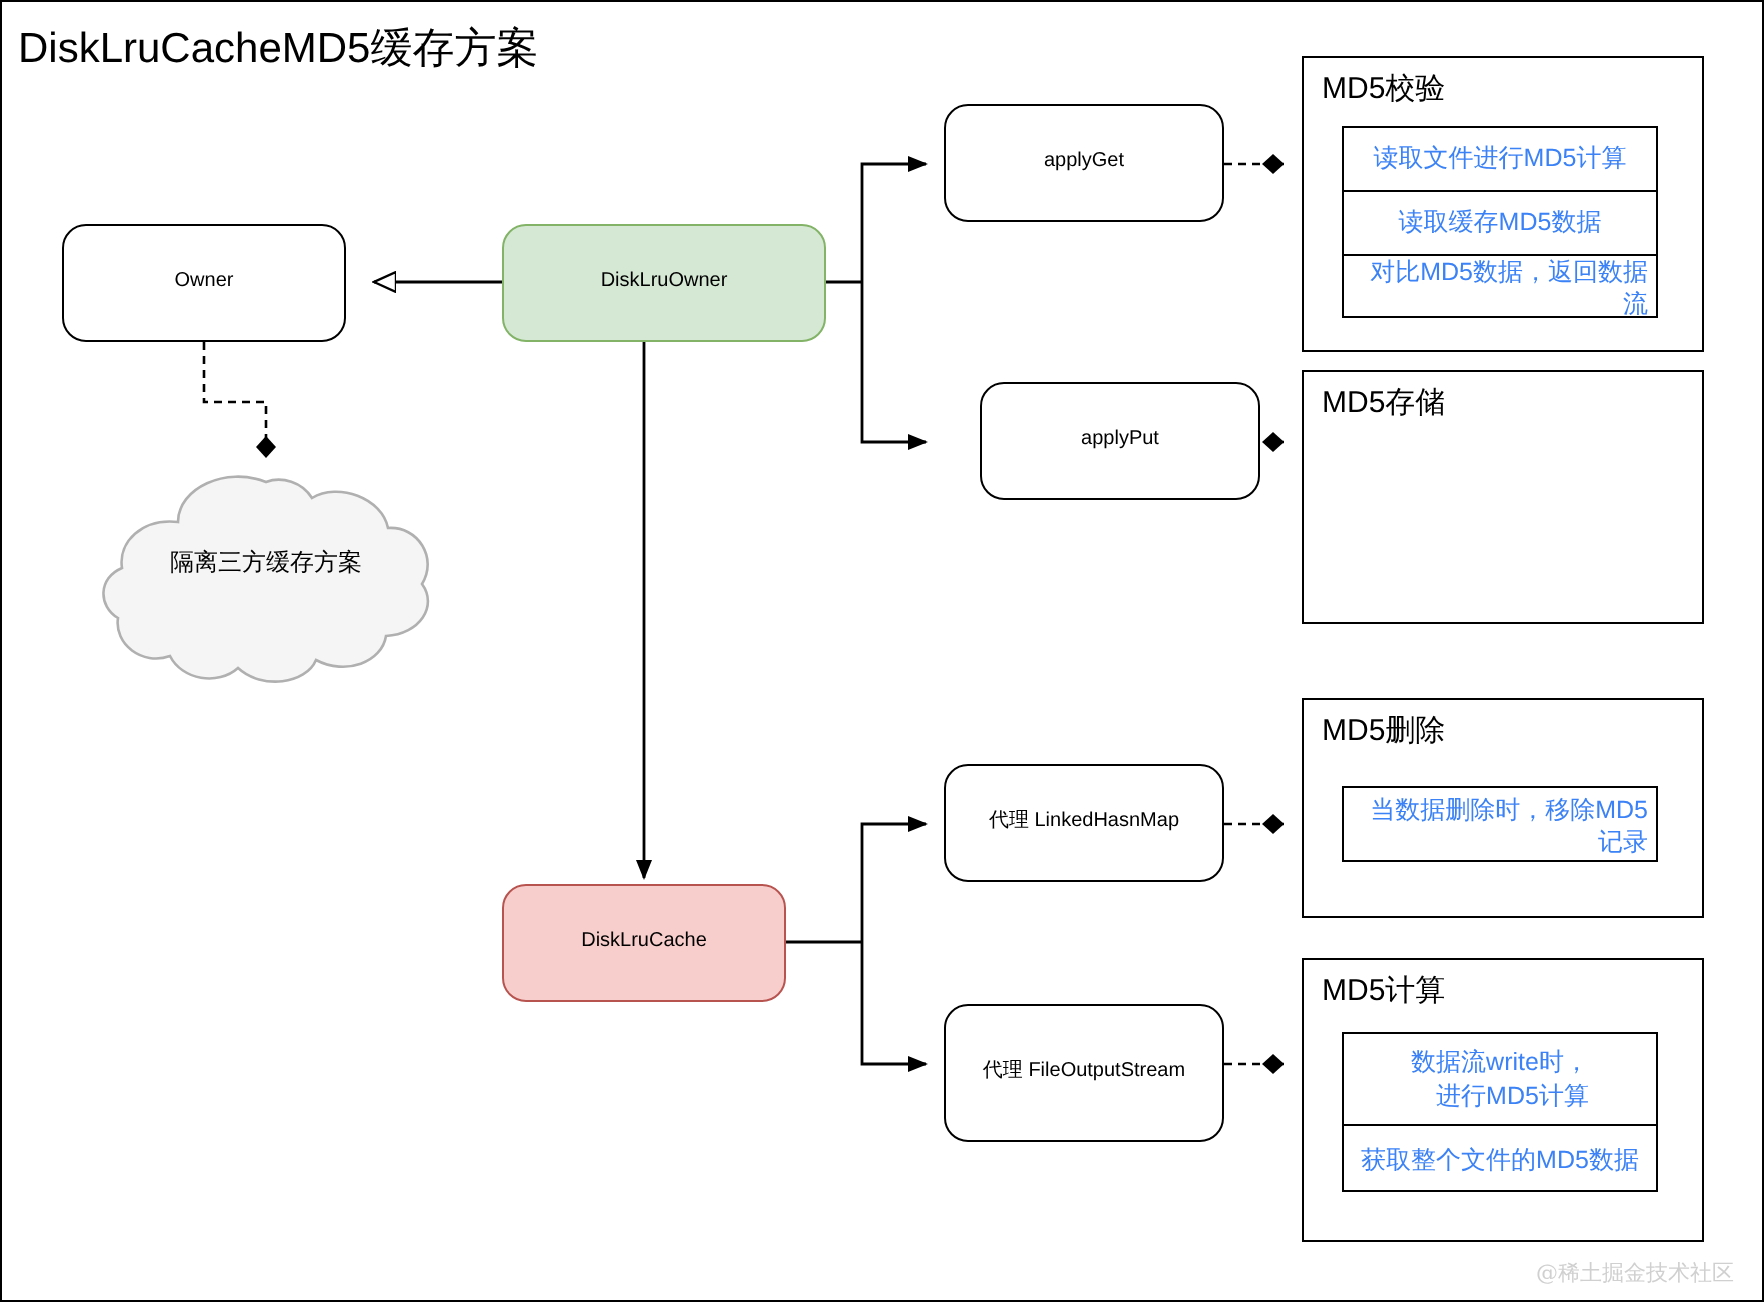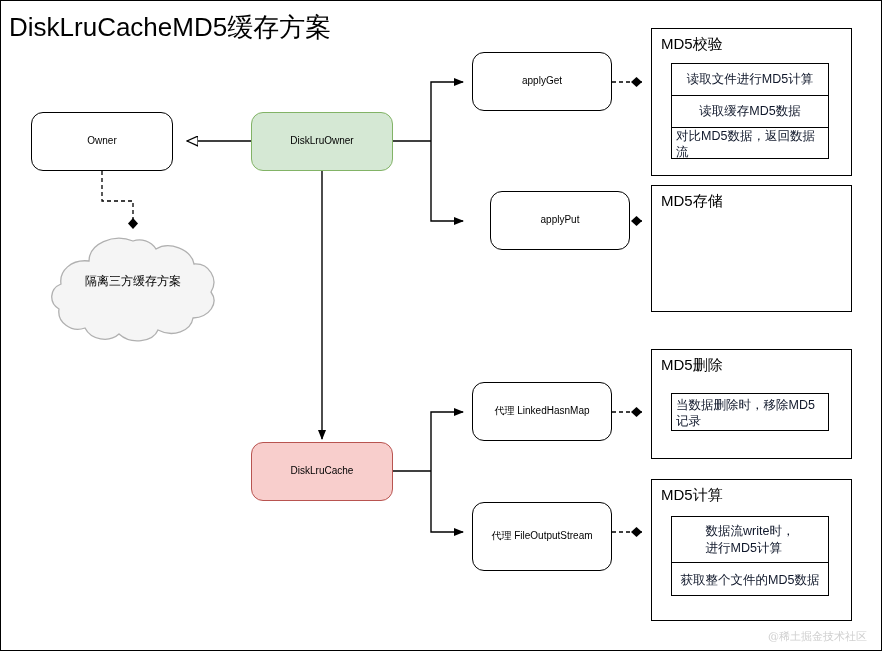--- a/index.html
+++ b/index.html
@@ -25,21 +25,21 @@
     left: 0;
     top: 0;
     width: 882px;
     height: 651px;
     pointer-events: none;
   }
   .diagram-title {
     position: absolute;
     left: 8px;
     top: 9px;
-    font-size: 26px;
+    font-size: 21px;
     color: #000000;
     letter-spacing: 0px;
     white-space: nowrap;
   }
   .node {
     position: absolute;
     box-sizing: border-box;
     border: 1.4px solid #000000;
     border-radius: 12px;
     background: #ffffff;
@@ -78,23 +78,23 @@
     box-sizing: border-box;
     border: 1.3px solid #000000;
     background: #ffffff;
   }
   .panel-row {
     box-sizing: border-box;
     border-bottom: 1.3px solid #000000;
     display: flex;
     align-items: center;
     justify-content: center;
-    text-align: left;
+    text-align: right;
     font-size: 12.5px;
-    color: #0f172a;
+    color: #3b82f6;
     line-height: 1.3;
     padding: 0 4px;
     white-space: pre-line;
   }
   .panel-row:last-child {
     border-bottom: none;
   }
   .cloud-label {
     position: absolute;
     font-size: 12px;
@@ -170,21 +170,21 @@
                C218,278 208,262 193,263
                C190,248 168,240 155,248
                C150,240 140,237 132,240 Z" fill="#f5f5f5" stroke="#b0b0b0" stroke-width="1.3"></path>
     </g>
   </svg>
 
   <div class="node" style="left:30px; top:111px; width:142px; height:59px;">
     <span>Owner</span>
   </div>
 
-  <div class="node green" style="left:250px; top:111px; width:142px; height:59px;">
+  <div class="node green" style="left:250px; top:111px; width:162px; height:59px;">
     <span>DiskLruOwner</span>
   </div>
 
   <div class="node red" style="left:250px; top:441px; width:142px; height:59px;">
     <span>DiskLruCache</span>
   </div>
 
   <div class="node" style="left:471px; top:51px; width:140px; height:59px;">
     <span>applyGet</span>
   </div>

